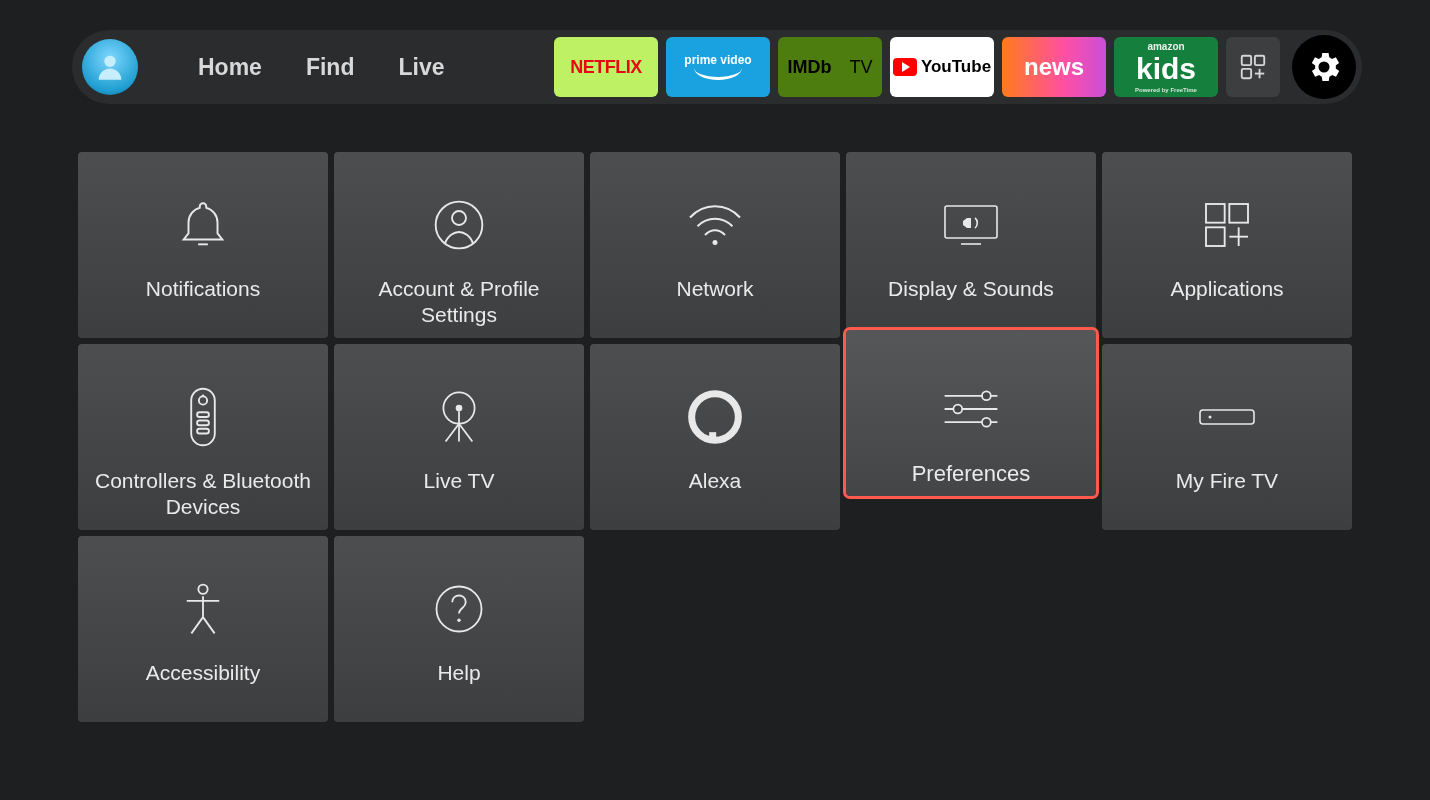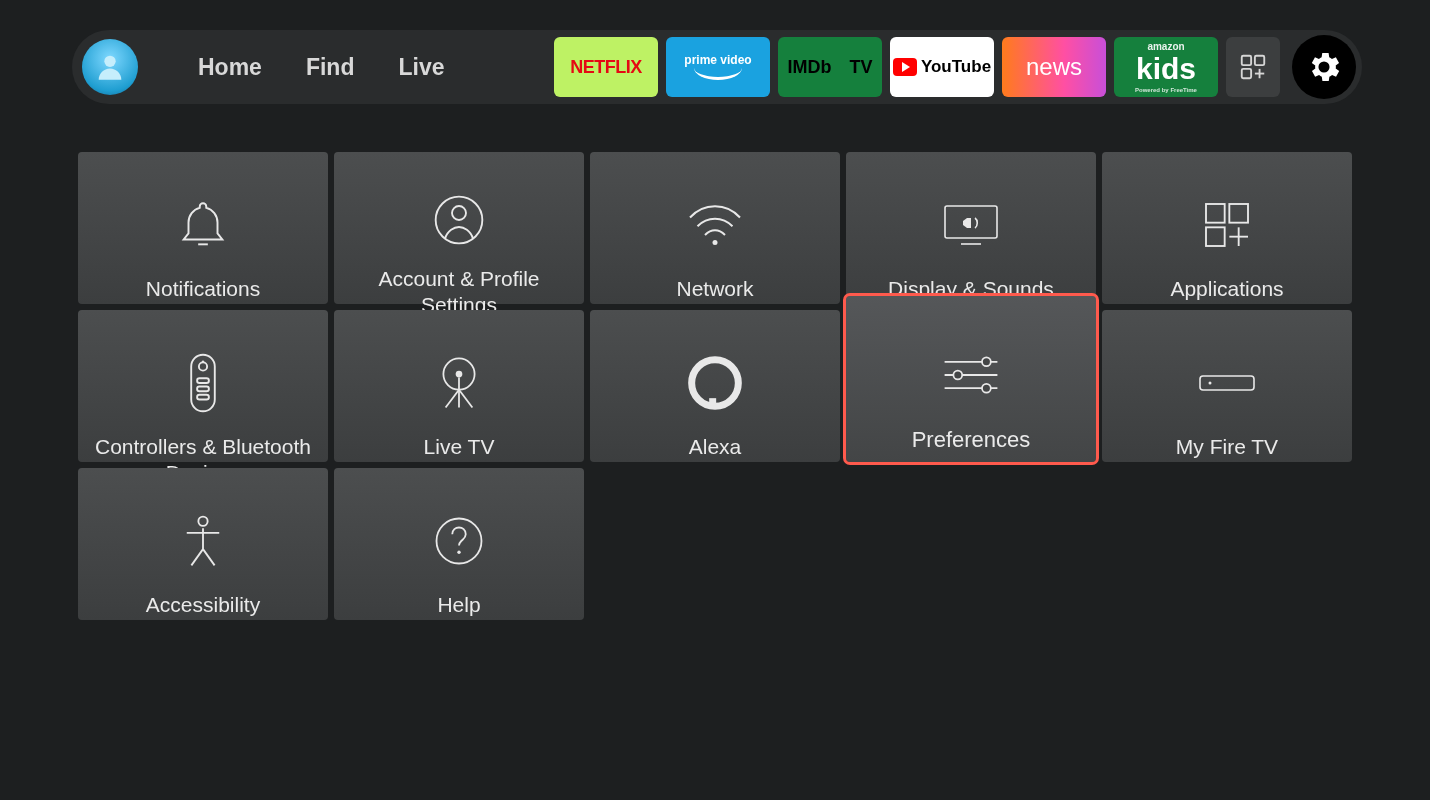--- a/index.html
+++ b/index.html
@@ -8,37 +8,37 @@
   .navbar{position:absolute;left:72px;top:30px;width:1290px;height:74px;background:#2a2c2d;border-radius:40px;display:flex;align-items:center;padding:0 6px}
   .profile{width:56px;height:56px;border-radius:50%;background:radial-gradient(circle at 50% 35%,#7fd8ff 0%,#1f9ed1 70%,#0e618e 100%);margin-left:4px;display:flex;align-items:center;justify-content:center}
   .profile svg{width:34px;height:34px;fill:#c6eefc}
   .nav-links{display:flex;gap:44px;margin-left:60px}
   .nav-link{font-size:23px;font-weight:600;color:#d8d8d8;cursor:pointer}
   .nav-apps{display:flex;gap:8px;margin-left:auto;align-items:center}
   .app-tile{width:104px;height:60px;border-radius:6px;display:flex;align-items:center;justify-content:center;font-weight:700;cursor:pointer}
   .netflix{background:#bef264;color:#e50914;font-size:18px;letter-spacing:-.5px}
   .primevideo{background:#1aa2e0;color:#fff;flex-direction:column;font-size:12px;line-height:1}
   .primevideo .swoosh{width:48px;height:12px;border-bottom:3px solid #fff;border-radius:0 0 50% 50%/0 0 100% 100%;margin-top:2px}
-  .imdbtv{background:#15803d;color:#000;font-size:18px}
-  .imdbtv span.light{font-weight:700;margin-left:18px}
+  .imdbtv{background:#4d7c0f;color:#000;font-size:18px}
+  .imdbtv span.light{font-weight:400;margin-left:18px}
   .youtube{background:#fff;color:#000;font-size:17px;gap:4px}
   .youtube .yt-icon{width:24px;height:18px;background:#ff0000;border-radius:4px;position:relative}
   .youtube .yt-icon:after{content:"";position:absolute;left:9px;top:4px;border-left:8px solid #fff;border-top:5px solid transparent;border-bottom:5px solid transparent}
-  .news{background:linear-gradient(90deg,#ff7b1c 0%,#ff4fa3 60%,#c84fd9 100%);color:#fff;font-size:24px;font-weight:400}
+  .news{background:linear-gradient(90deg,#ff7b1c 0%,#ff4fa3 60%,#c84fd9 100%);color:#fff;font-size:24px;font-weight:700}
   .kids{background:#15803d;color:#fff;flex-direction:column;font-size:10px;line-height:1.1}
   .kids .brand{font-size:10px;opacity:.9}
   .kids .kids-word{font-size:30px;font-weight:700}
   .kids .sub{font-size:6px;opacity:.8;margin-top:2px}
   .apps-more{width:54px;height:60px;background:#3c3e3f;border-radius:6px;display:flex;align-items:center;justify-content:center}
   .apps-more svg{width:30px;height:30px;stroke:#d6d6d6;fill:none;stroke-width:2}
   .gear-wrap{width:64px;height:64px;border-radius:50%;background:#000;display:flex;align-items:center;justify-content:center;margin-left:4px;cursor:pointer}
   .gear-wrap svg{width:38px;height:38px;fill:#fff}
   
   .grid{position:absolute;left:78px;top:152px;display:grid;grid-template-columns:repeat(5,250px);gap:6px}
-  .tile{height:152px;background:linear-gradient(to bottom,#4c4e4f 0%,#3c3e3f 100%);border-radius:4px;display:flex;flex-direction:column;align-items:center;justify-content:flex-start;padding-top:40px;cursor:pointer}
+  .tile{height:186px;background:linear-gradient(to bottom,#4c4e4f 0%,#3c3e3f 100%);border-radius:4px;display:flex;flex-direction:column;align-items:center;justify-content:flex-start;padding-top:40px;cursor:pointer}
   .tile .icon-slot{height:66px;display:flex;align-items:center;justify-content:center;margin-bottom:18px}
   .tile .label{font-size:21px;color:#eaeaea;text-align:center;line-height:1.25;padding:0 14px;font-weight:400}
   .tile svg{stroke:#e8e8e8;fill:none;stroke-width:1.6}
   .tile.highlight{outline:3px solid #ff5a4d;outline-offset:0;height:166px;margin-top:-14px;background:linear-gradient(to bottom,#555759 0%,#434546 100%)}
   .tile.highlight .icon-slot{margin-top:6px}
   .tile.highlight .label{font-size:22px}
 </style>
 </head>
 <body>
 

